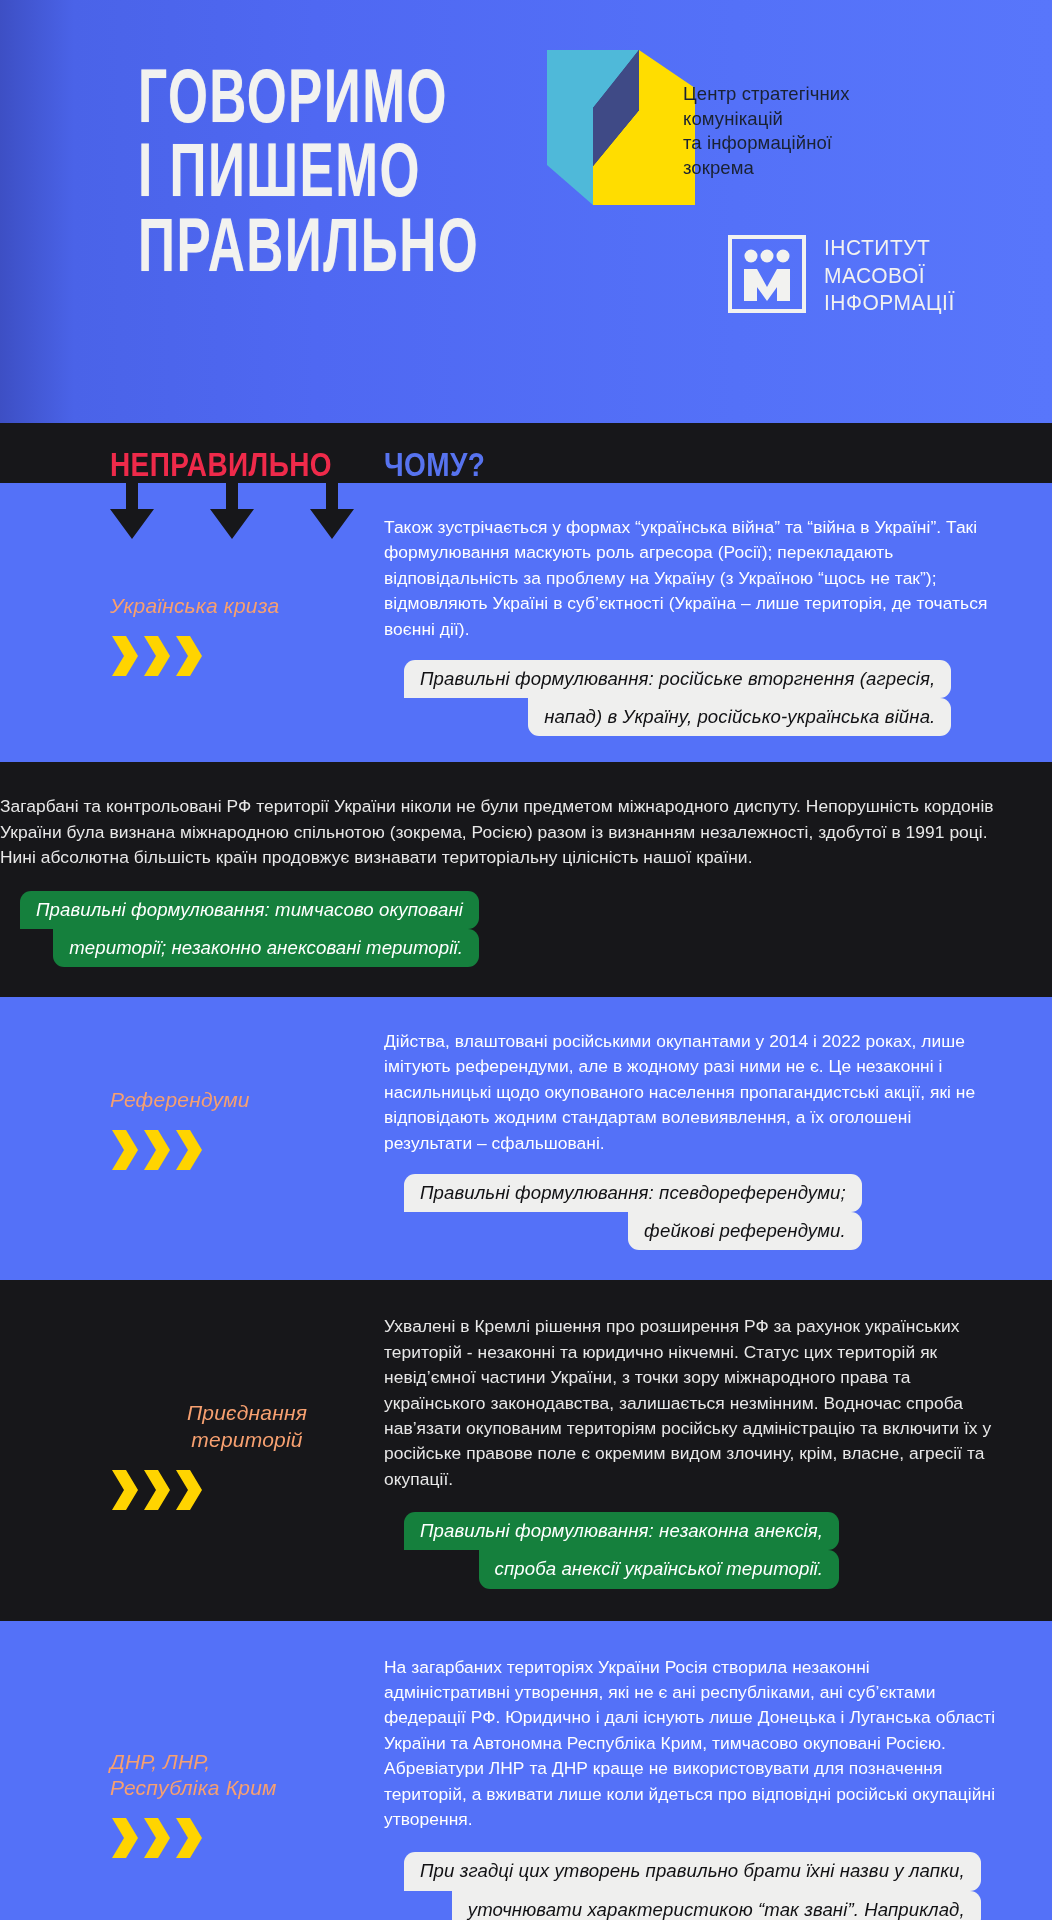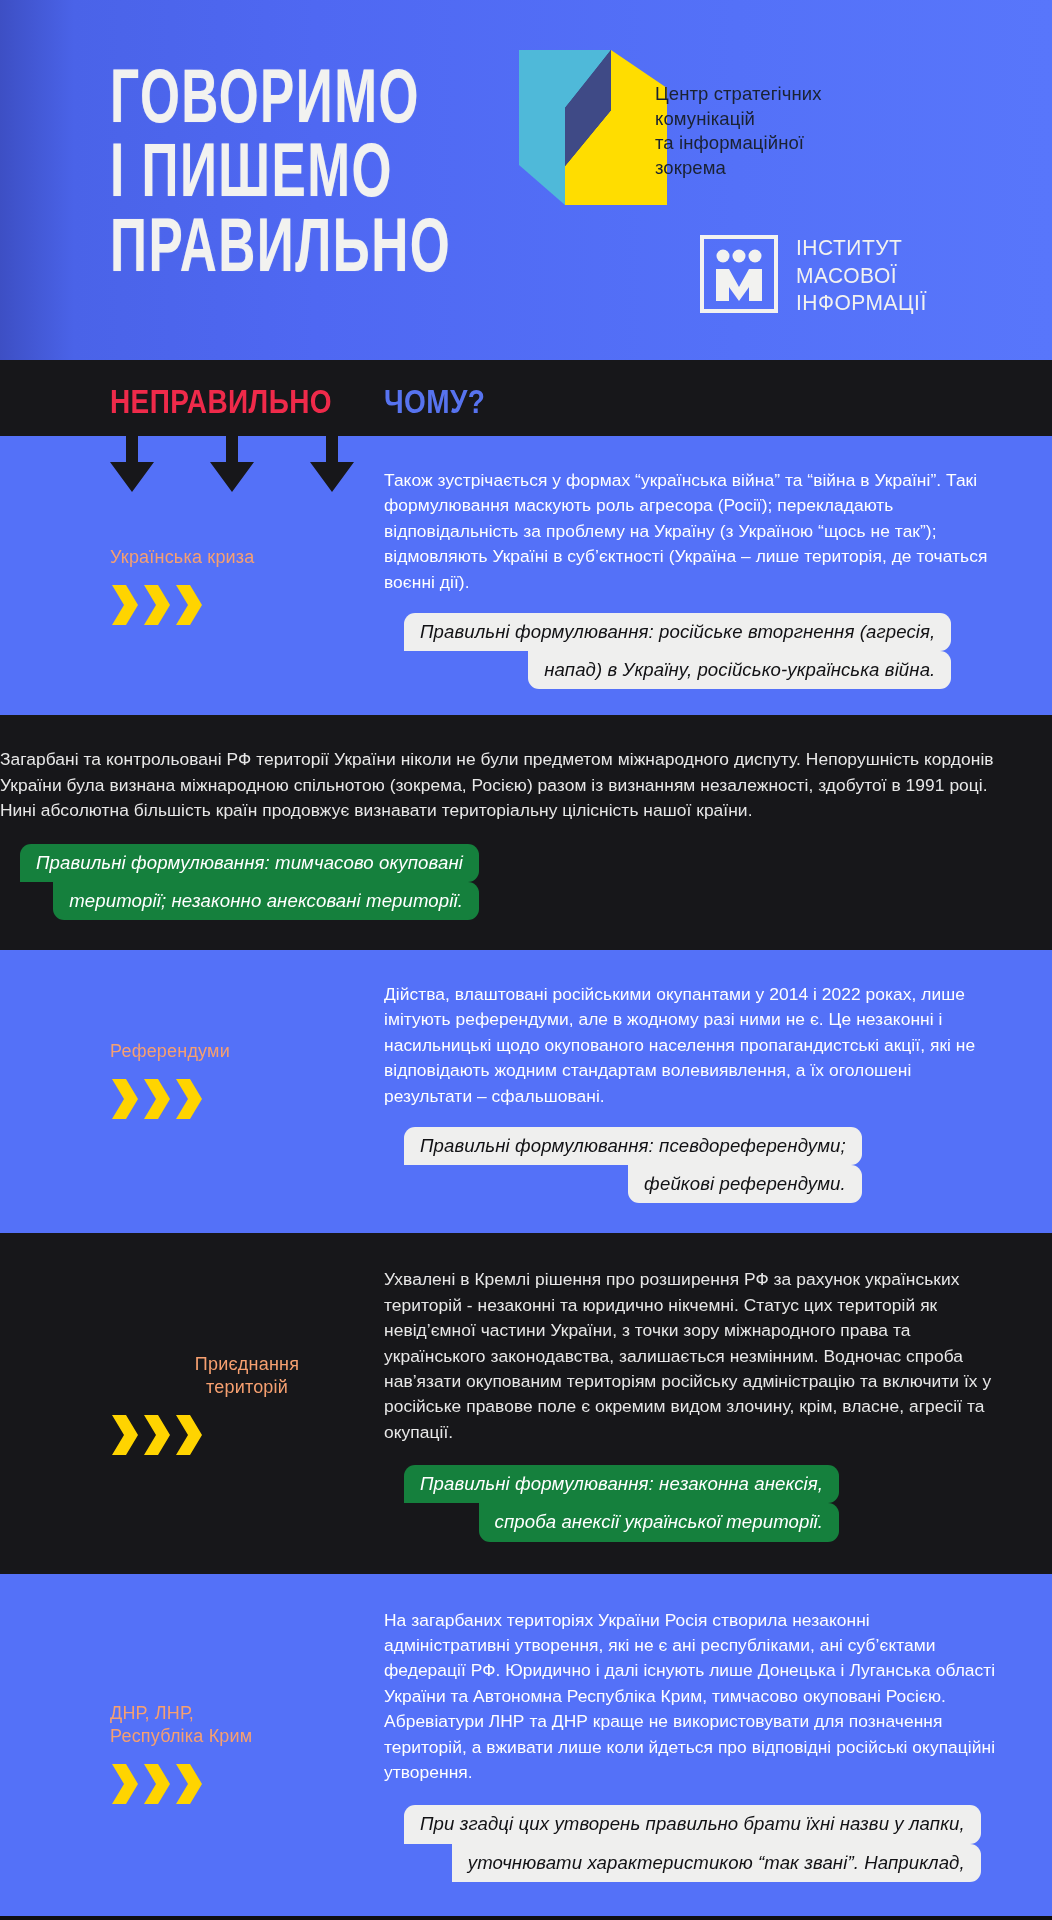--- a/index.html
+++ b/index.html
@@ -14,24 +14,25 @@
   .page {
     position: relative;
     width: 1052px;
     min-height: 1920px;
     overflow: hidden;
   }
 
   
   .hero {
     position: relative;
-    height: 360px;
+    height: 423px;
     background:
       linear-gradient(90deg, #3d4fc4 0%, #4a63e8 7%, #4f68f2 30%, #5471f8 70%, #5876fb 100%);
     overflow: hidden;
+    padding-left: 28px;
   }
   .hero-inner {
     position: relative;
     height: 100%;
     padding: 45px 0 0 0;
   }
 
   .hero-title {
     position: absolute;
     left: 110px;
@@ -91,21 +92,21 @@
     font-weight: 500;
     letter-spacing: .5px;
     text-transform: uppercase;
     transform: scaleY(1.08);
     transform-origin: left center;
   }
 
   
   .colbar {
     background: #17171a;
-    height: 76px;
+    height: 60px;
     position: relative;
   }
   .colbar .label {
     position: absolute;
     top: 24px;
     font-weight: 700;
     font-size: 28px;
     letter-spacing: .4px;
     transform: scaleY(1.18);
     transform-origin: left top;
@@ -139,21 +140,22 @@
     position: absolute;
     left: 110px;
     top: 0;
     display: flex;
     gap: 56px;
   }
   .arrow-down { width: 44px; height: 56px; }
 
   .term {
     color: #f7a070;
-    font-size: 18px;
+    font-style: italic;
+    font-size: 21px;
     line-height: 1.28;
     font-weight: 400;
     letter-spacing: .2px;
   }
   .chev-group {
     margin-top: 16px;
     display: flex;
     gap: 2px;
   }
   .chev { width: 30px; height: 40px; }

